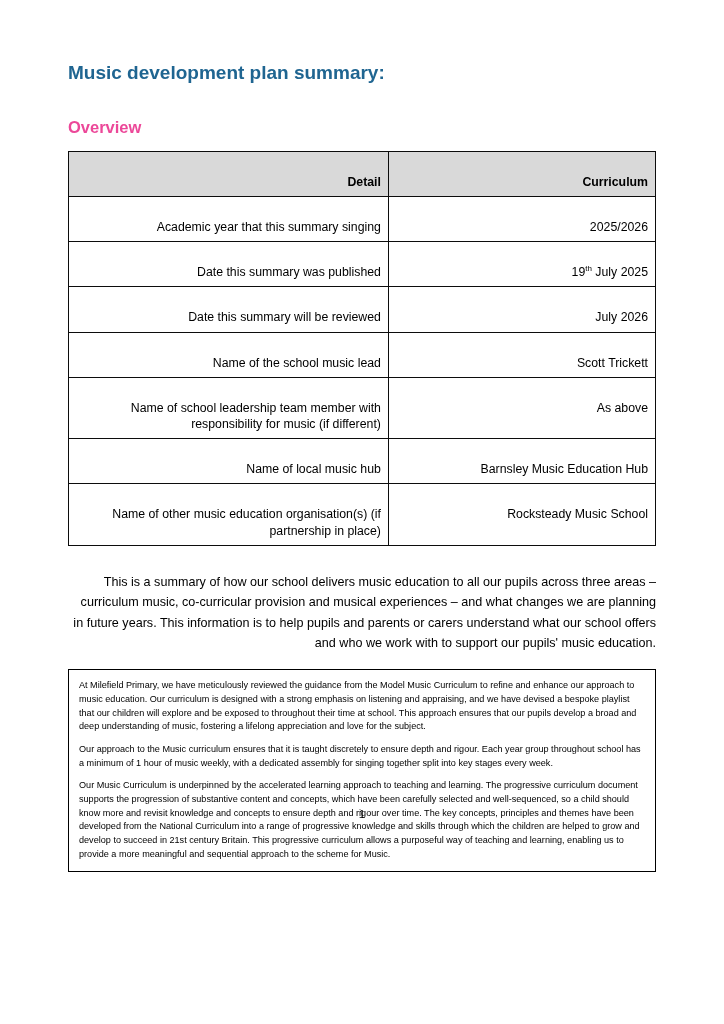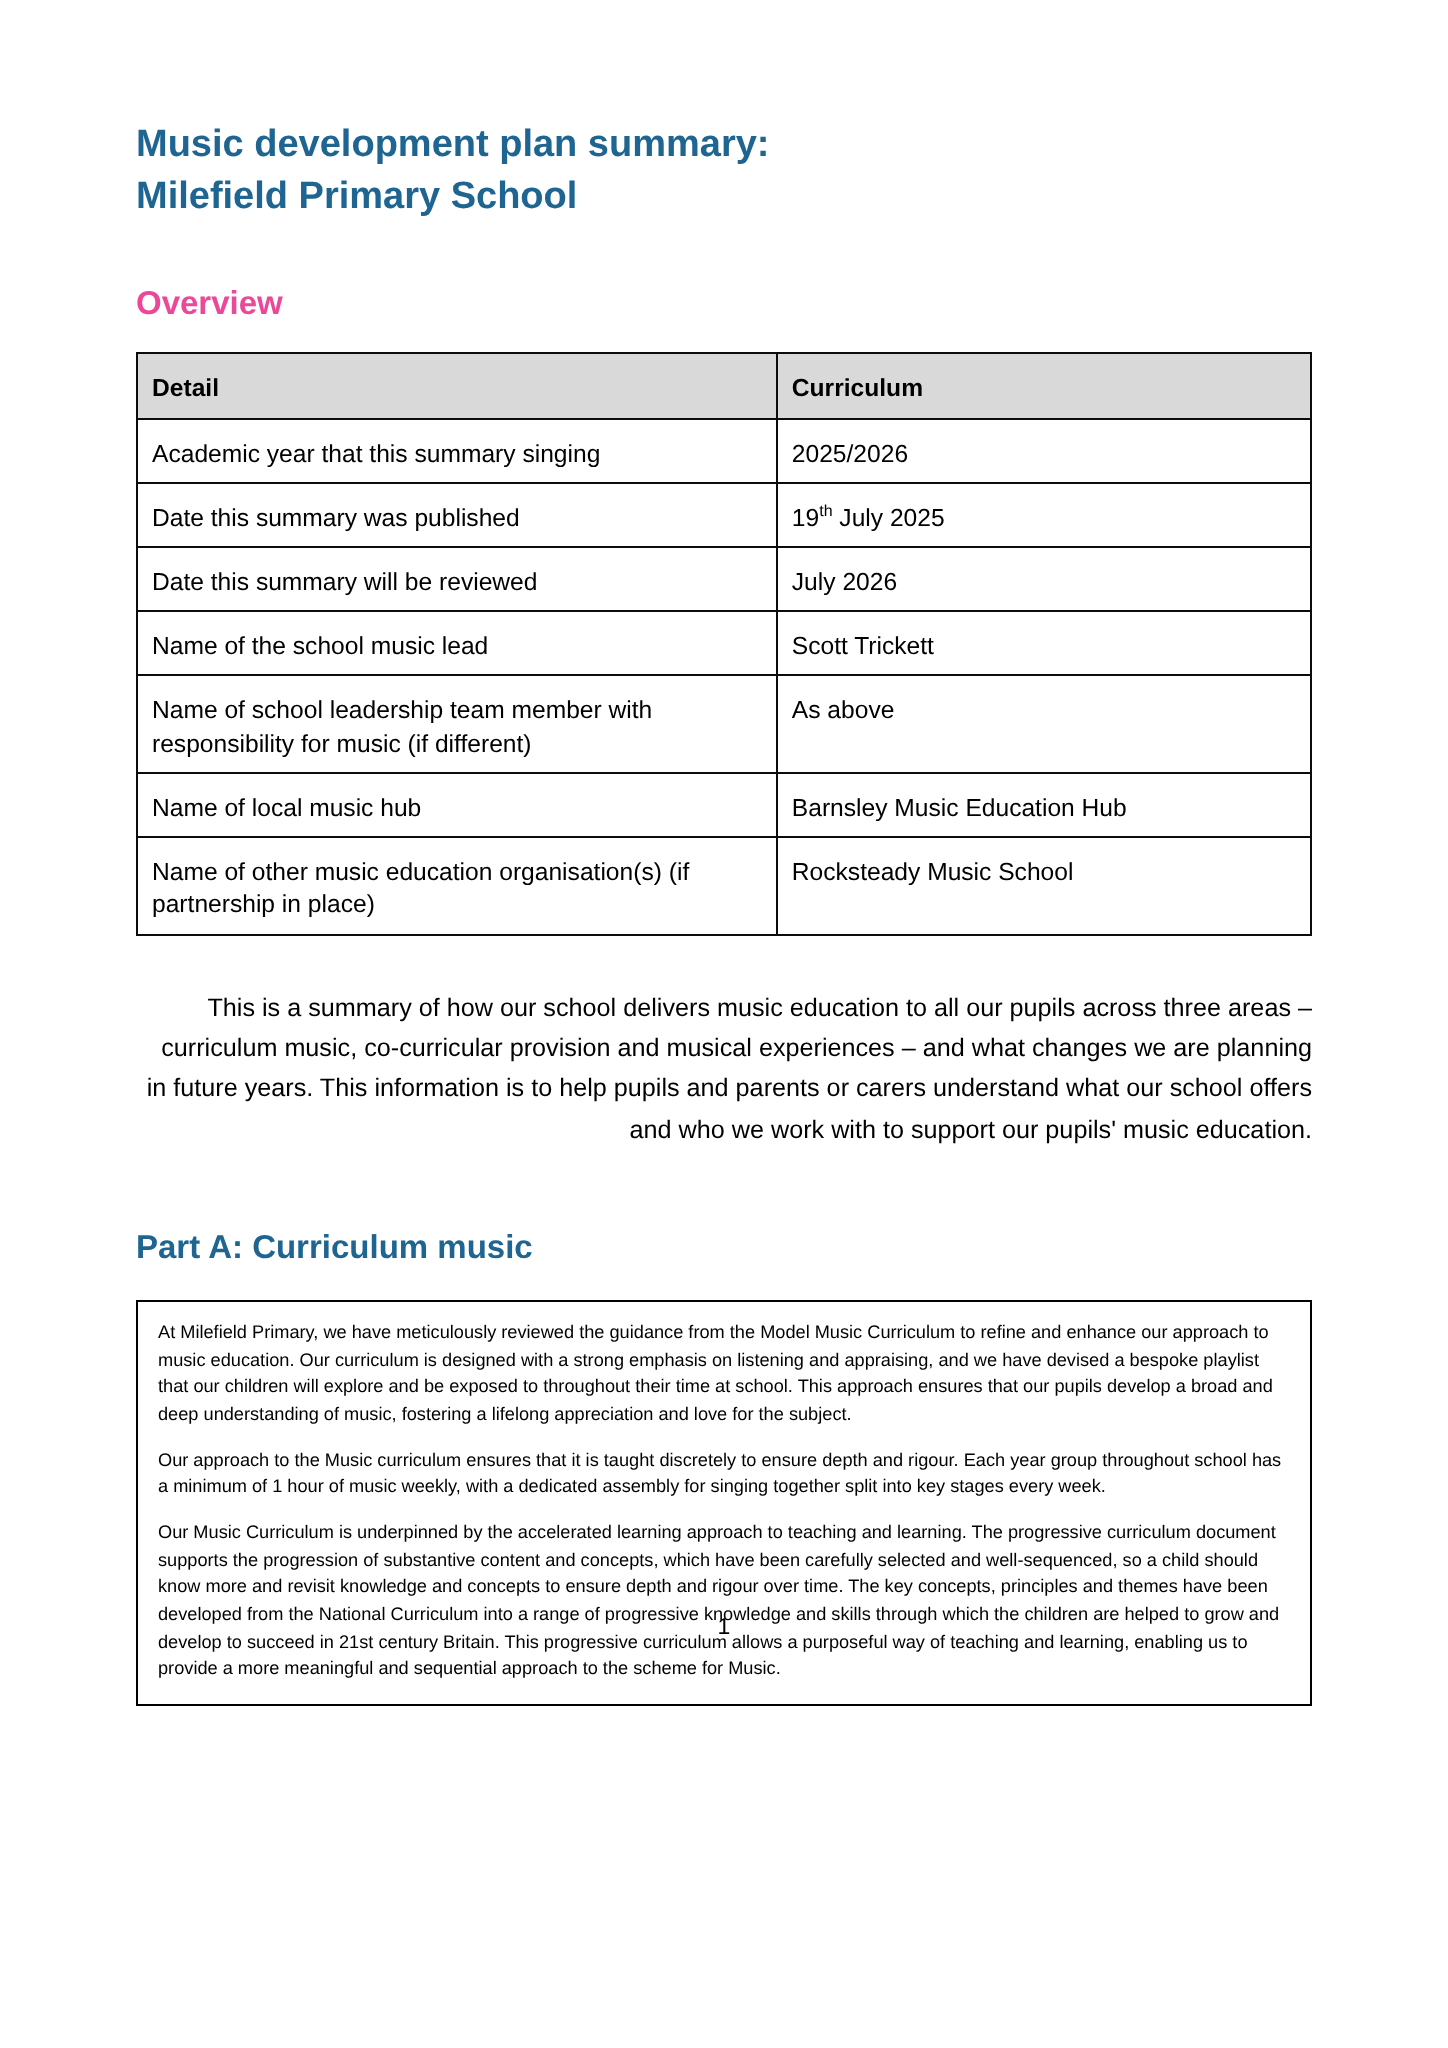--- a/index.html
+++ b/index.html
@@ -45,22 +45,22 @@
   }
   table.overview {
     width: 100%;
     border-collapse: collapse;
     font-size: 12.3px;
     table-layout: fixed;
   }
   table.overview th,
   table.overview td {
     border: 1px solid #0c0c0c;
-    padding: 9px 7px 6px 7px;
-    text-align: left;
+    padding: 22px 7px 6px 7px;
+    text-align: right;
     vertical-align: top;
     line-height: 1.32;
   }
   table.overview th {
     background: #d9d9d9;
     font-weight: bold;
   }
   table.overview col.c1 { width: 54.5%; }
   table.overview col.c2 { width: 45.5%; }
   td.tall {
@@ -102,21 +102,20 @@
     color: #000;
   }
 </style>
 </head>
 <body>
 
 <div class="page">
 
   <h1 class="doc-title">
     <span>Music development plan summary:</span>
-    <span class="line2">Milefield Primary School</span>
   </h1>
 
   <h2 class="section-heading">Overview</h2>
 
   <table class="overview">
     <colgroup>
         <col class="c1">
         <col class="c2">
       </colgroup>
     <thead>
@@ -152,21 +151,20 @@
       </tr>
       <tr>
         <td class="tall">Name of other music education organisation(s) (if partnership in place)</td>
         <td class="tall">Rocksteady Music School</td>
       </tr>
     </tbody>
   </table>
 
   <p class="body-text intro-text">This is a summary of how our school delivers music education to all our pupils across three areas – curriculum music, co-curricular provision and musical experiences – and what changes we are planning in future years. This information is to help pupils and parents or carers understand what our school offers and who we work with to support our pupils' music education.</p>
 
-  <h2 class="part-heading">Part A: Curriculum music</h2>
 
 
   <div class="narrative-box">
     <p>At Milefield Primary, we have meticulously reviewed the guidance from the Model Music Curriculum to refine and enhance our approach to music education. Our curriculum is designed with a strong emphasis on listening and appraising, and we have devised a bespoke playlist that our children will explore and be exposed to throughout their time at school. This approach ensures that our pupils develop a broad and deep understanding of music, fostering a lifelong appreciation and love for the subject.</p>
     <p>Our approach to the Music curriculum ensures that it is taught discretely to ensure depth and rigour. Each year group throughout school has a minimum of 1 hour of music weekly, with a dedicated assembly for singing together split into key stages every week.</p>
     <p>Our Music Curriculum is underpinned by the accelerated learning approach to teaching and learning. The progressive curriculum document supports the progression of substantive content and concepts, which have been carefully selected and well-sequenced, so a child should know more and revisit knowledge and concepts to ensure depth and rigour over time. The key concepts, principles and themes have been developed from the National Curriculum into a range of progressive knowledge and skills through which the children are helped to grow and develop to succeed in 21st century Britain. This progressive curriculum allows a purposeful way of teaching and learning, enabling us to provide a more meaningful and sequential approach to the scheme for Music.</p>
   </div>
 
   <div class="page-number">1</div>
 

